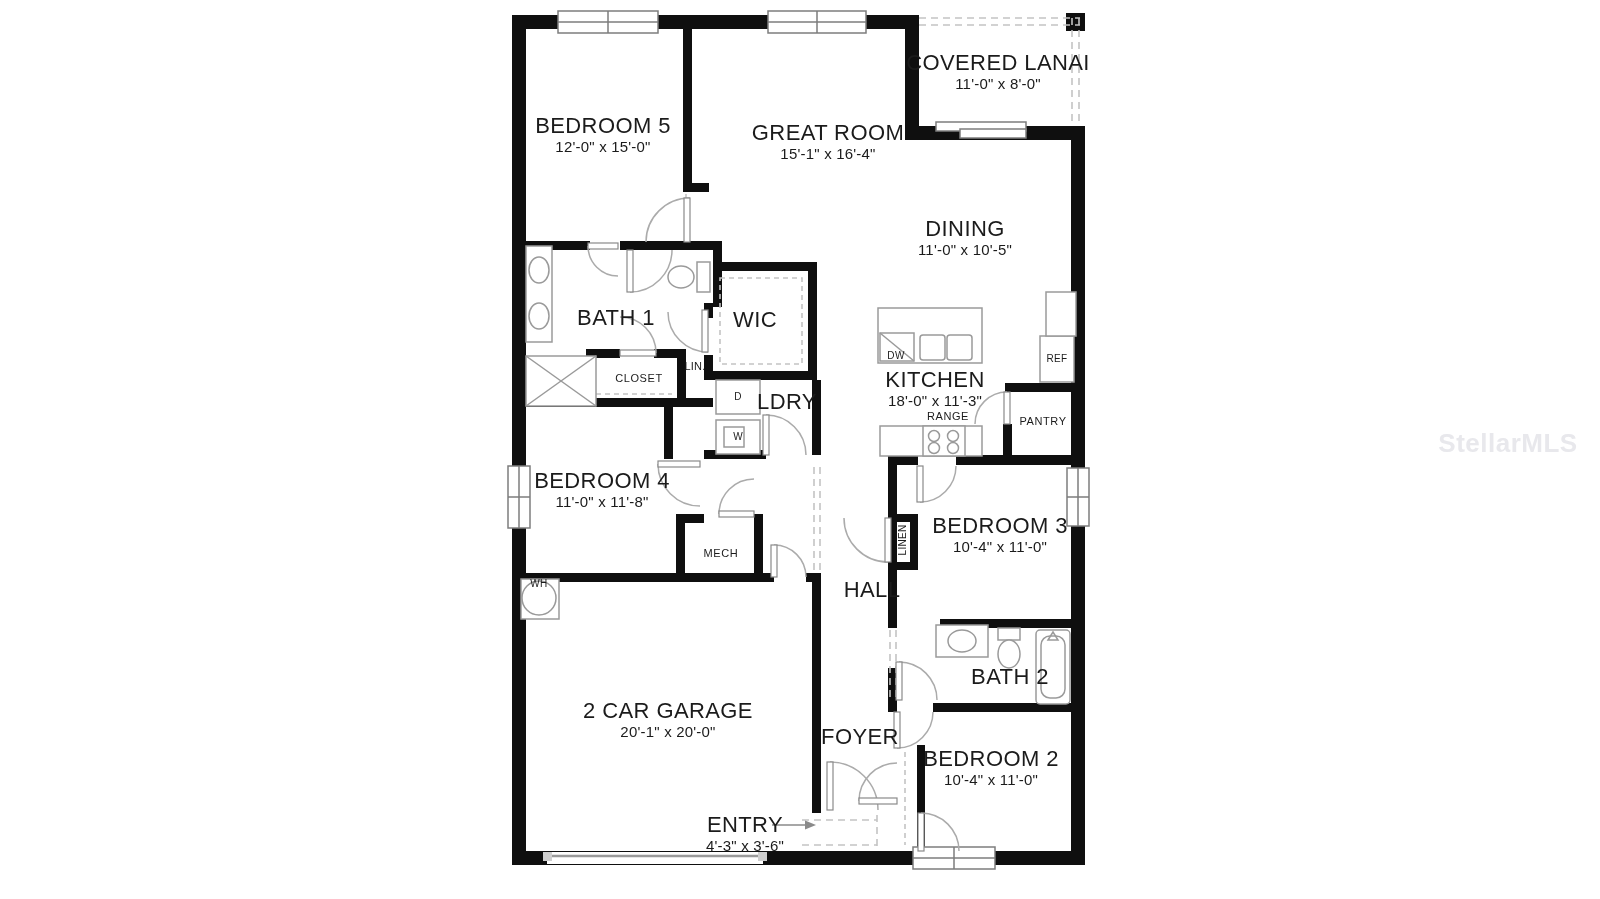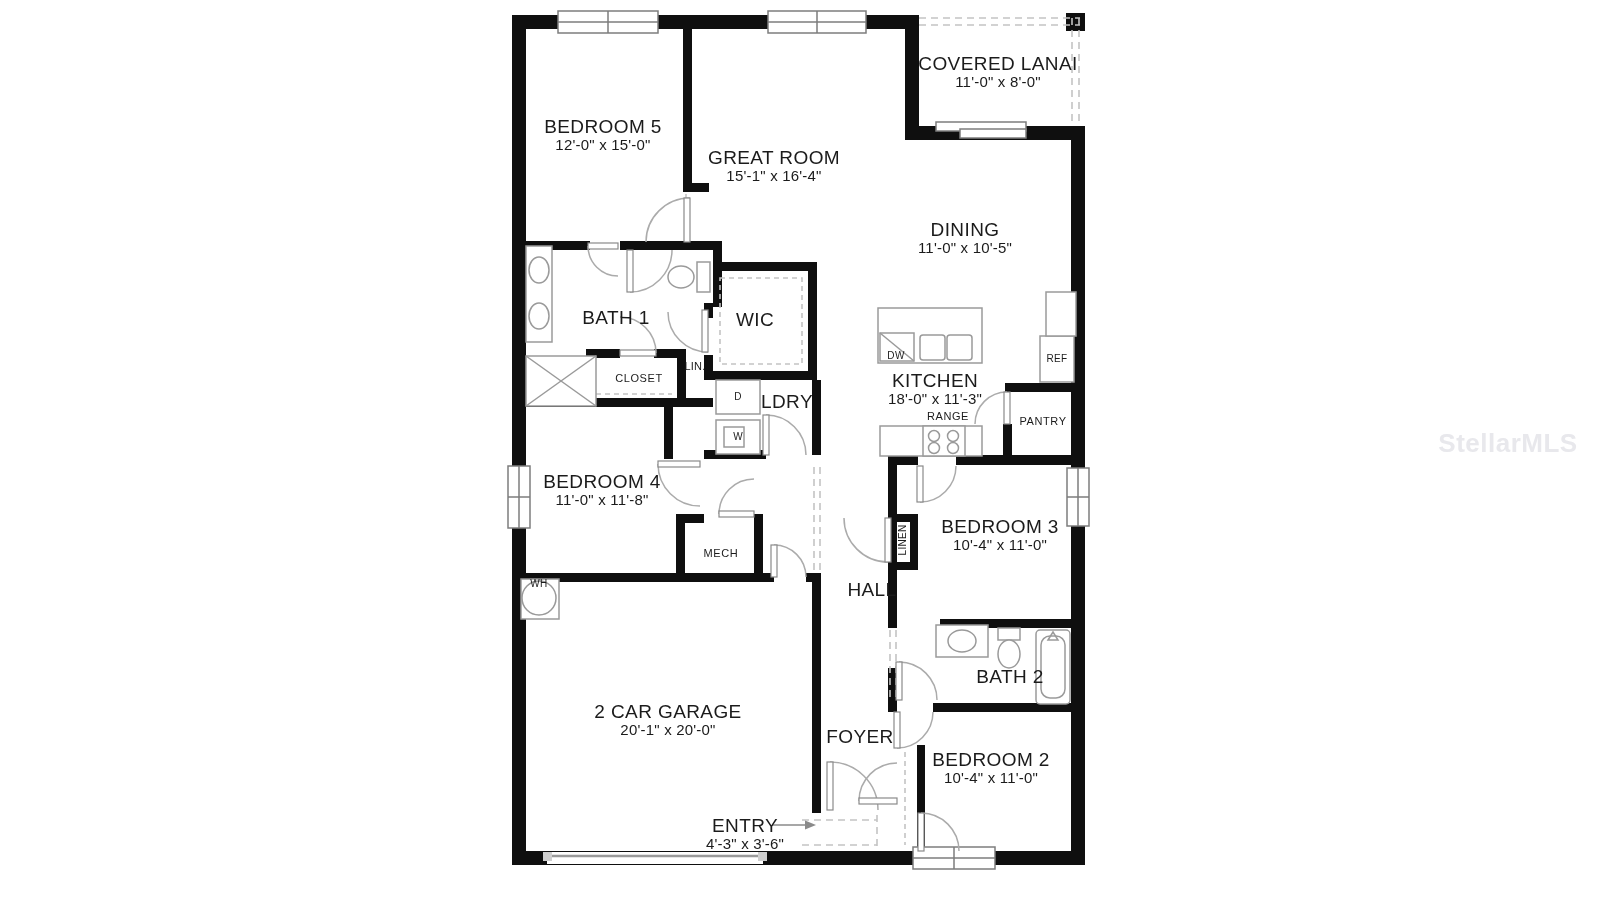--- a/index.html
+++ b/index.html
@@ -2,21 +2,21 @@
 <html><head>
 <meta charset="utf-8">
 <style>
   html,body{margin:0;padding:0;background:#ffffff;}
   .canvas{
     position:relative;width:1600px;height:899px;background:#ffffff;overflow:hidden;
     font-family:"Liberation Sans", sans-serif;color:#1b1b1b;
   }
   .plan-svg{position:absolute;left:0;top:0;}
   .label{position:absolute;transform:translate(-50%,-50%);text-align:center;white-space:nowrap;line-height:1.12;}
-  .label .name{display:block;font-size:19px;letter-spacing:.4px;}
+  .label .name{display:block;font-size:22px;letter-spacing:.4px;}
   .label .dims{display:block;font-size:15px;letter-spacing:.2px;}
   .small{font-size:11px;letter-spacing:.6px;}
   .tiny{font-size:10px;letter-spacing:.3px;}
   .micro{font-size:11px;letter-spacing:.2px;}
   .vertical{transform:translate(-50%,-50%) rotate(-90deg);}
   .watermark{
     position:absolute;transform:translate(-50%,-50%);
     font-size:26px;letter-spacing:.5px;color:#e8e8ec;font-weight:bold;
   }
 </style>
@@ -256,21 +256,21 @@
     <g>
       <line x1="772" y1="825" x2="808" y2="825" stroke="#8a8a8a" stroke-width="1.5"></line>
       <polygon points="816,825 805,820.5 805,829.5" fill="#8a8a8a"></polygon>
     </g>
   </svg>
 
   <div class="label" style="left:603px;top:135px;">
     <span class="name">BEDROOM 5</span>
     <span class="dims">12'-0" x 15'-0"</span>
   </div>
-  <div class="label" style="left:774px;top:142px;margin-top:24px;">
+  <div class="label" style="left:828px;top:142px;">
     <span class="name">GREAT ROOM</span>
     <span class="dims">15'-1" x 16'-4"</span>
   </div>
   <div class="label" style="left:998px;top:72px;">
     <span class="name">COVERED LANAI</span>
     <span class="dims">11'-0" x 8'-0"</span>
   </div>
   <div class="label" style="left:965px;top:212px;margin-top:26px;">
     <span class="name">DINING</span>
     <span class="dims">11'-0" x 10'-5"</span>

